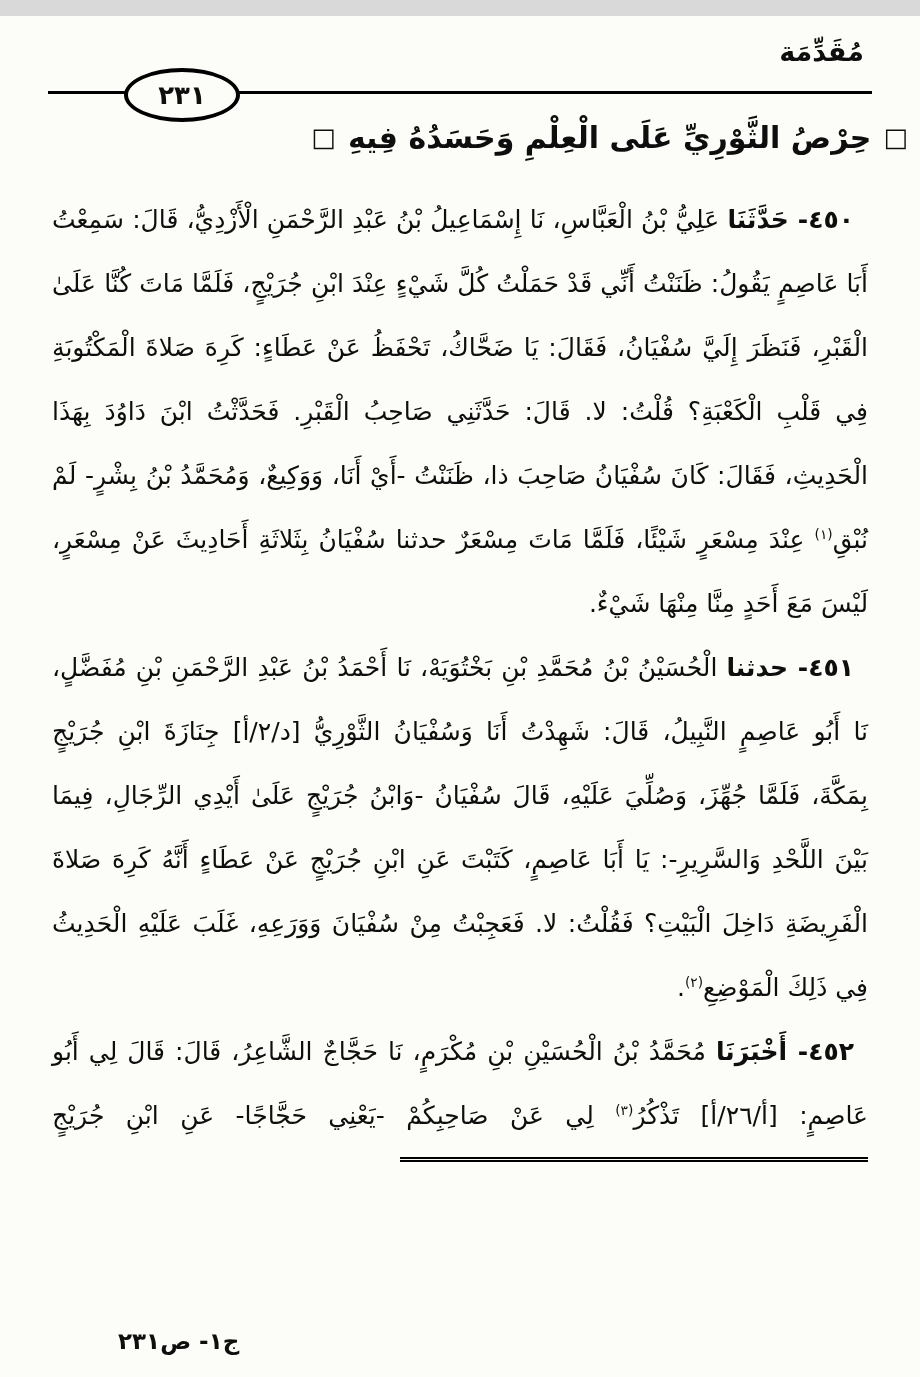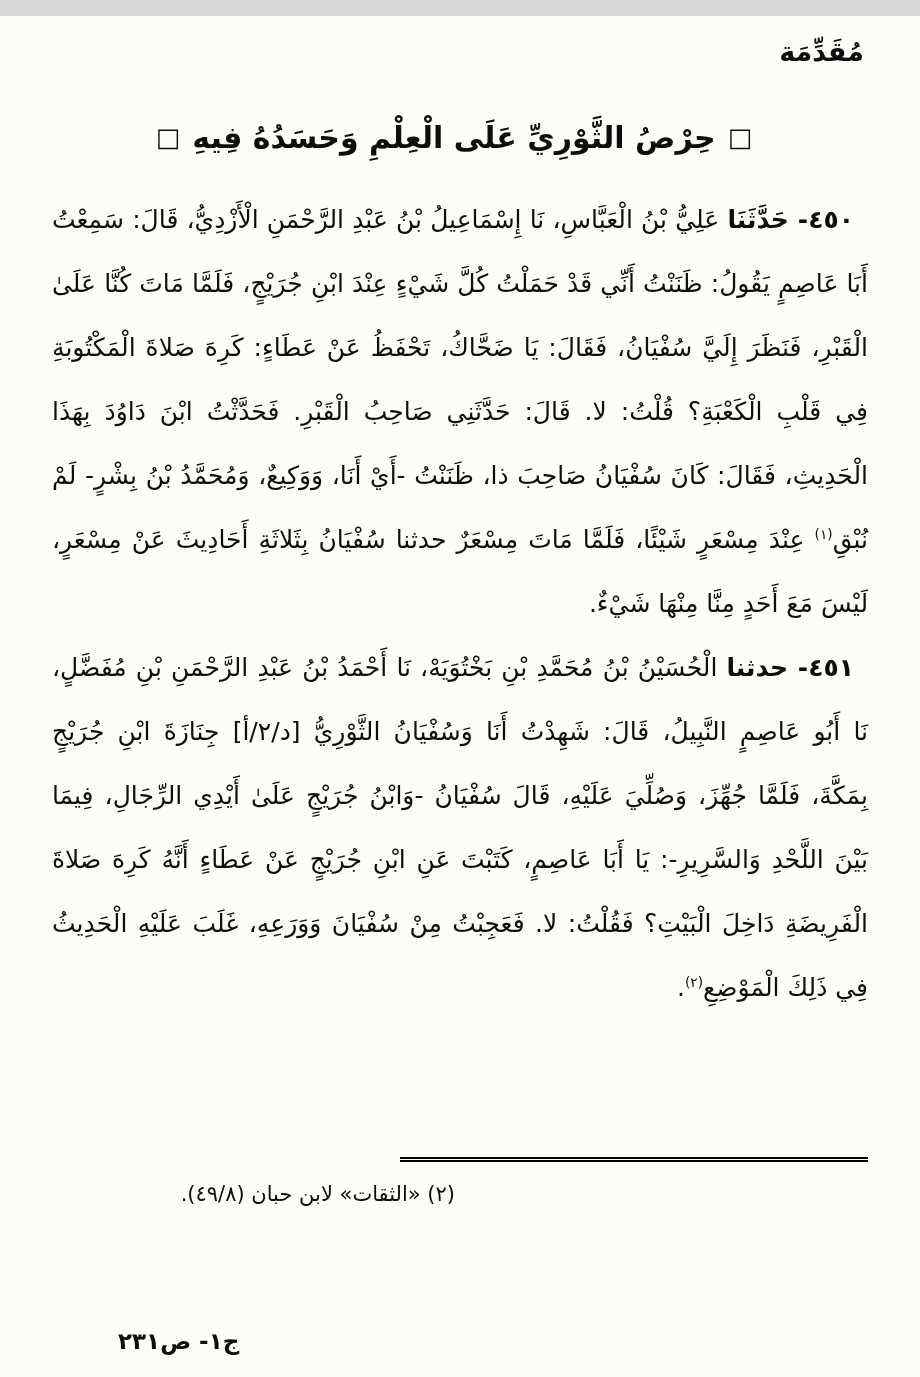--- a/index.html
+++ b/index.html
@@ -25,22 +25,22 @@
   .page-oval{
     position:absolute;top:-14px;left:76px;
     width:108px;height:46px;
     border:4px solid #000;border-radius:50%;
     background:#fcfcf9;
     display:flex;align-items:center;justify-content:center;
     font-size:26px;font-weight:bold;
   }
   
   .chapter-heading{
-    position:absolute;top:104px;left:0;right:12px;
-    margin:0;text-align:center;
+    position:absolute;top:104px;left:0;right:0;
+    margin:0;text-align:right;
     font-size:30px;font-weight:bold;
   }
   .chapter-heading .sq{font-weight:normal;font-size:26px;margin:0 12px;position:relative;top:-2px;}
   
   .body-text{
     position:absolute;top:172px;right:52px;left:52px;
     font-size:25px;line-height:64px;
     text-align:justify;
   }
   .body-text p{margin:0;padding:0;text-indent:14px;}
@@ -68,39 +68,43 @@
 </style>
 </head>
 <body>
 
 <div class="page">
 
   <div class="running-header">
     <span>مُقَدِّمَة</span>
   </div>
 
+  <div class="rule-wrap">
+    <div class="rule"></div>
+    <div class="page-oval">
+      <span>٢٣١</span>
+    </div>
+  </div>
 
   <h1 class="chapter-heading">
     <span class="sq">□</span><span>حِرْصُ الثَّوْرِيِّ عَلَى الْعِلْمِ وَحَسَدُهُ فِيهِ</span><span class="sq">□</span>
   </h1>
 
   <div class="body-text">
 
     <p><span class="opener">٤٥٠- حَدَّثَنَا</span><span> عَلِيُّ بْنُ الْعَبَّاسِ، نَا إِسْمَاعِيلُ بْنُ عَبْدِ الرَّحْمَنِ الْأَزْدِيُّ، قَالَ: سَمِعْتُ أَبَا عَاصِمٍ يَقُولُ: ظَنَنْتُ أَنِّي قَدْ حَمَلْتُ كُلَّ شَيْءٍ عِنْدَ ابْنِ جُرَيْجٍ، فَلَمَّا مَاتَ كُنَّا عَلَىٰ الْقَبْرِ، فَنَظَرَ إِلَيَّ سُفْيَانُ، فَقَالَ: يَا ضَحَّاكُ، تَحْفَظُ عَنْ عَطَاءٍ: كَرِهَ صَلاةَ الْمَكْتُوبَةِ فِي قَلْبِ الْكَعْبَةِ؟ قُلْتُ: لا. قَالَ: حَدَّثَنِي صَاحِبُ الْقَبْرِ. فَحَدَّثْتُ ابْنَ دَاوُدَ بِهَذَا الْحَدِيثِ، فَقَالَ: كَانَ سُفْيَانُ صَاحِبَ ذا، ظَنَنْتُ -أَيْ أَنَا، وَوَكِيعٌ، وَمُحَمَّدُ بْنُ بِشْرٍ- لَمْ نُبْقِ</span><span class="fnref">(١)</span><span> عِنْدَ مِسْعَرٍ شَيْئًا، فَلَمَّا مَاتَ مِسْعَرٌ حدثنا سُفْيَانُ بِثَلاثَةِ أَحَادِيثَ عَنْ مِسْعَرٍ، لَيْسَ مَعَ أَحَدٍ مِنَّا مِنْهَا شَيْءٌ.</span></p>
 
     <p><span class="opener">٤٥١- حدثنا</span><span> الْحُسَيْنُ بْنُ مُحَمَّدِ بْنِ بَخْتُوَيَهْ، نَا أَحْمَدُ بْنُ عَبْدِ الرَّحْمَنِ بْنِ مُفَضَّلٍ، نَا أَبُو عَاصِمٍ النَّبِيلُ، قَالَ: شَهِدْتُ أَنَا وَسُفْيَانُ الثَّوْرِيُّ [د/٢/أ] جِنَازَةَ ابْنِ جُرَيْجٍ بِمَكَّةَ، فَلَمَّا جُهِّزَ، وَصُلِّيَ عَلَيْهِ، قَالَ سُفْيَانُ -وَابْنُ جُرَيْجٍ عَلَىٰ أَيْدِي الرِّجَالِ، فِيمَا بَيْنَ اللَّحْدِ وَالسَّرِيرِ-: يَا أَبَا عَاصِمٍ، كَتَبْتَ عَنِ ابْنِ جُرَيْجٍ عَنْ عَطَاءٍ أَنَّهُ كَرِهَ صَلاةَ الْفَرِيضَةِ دَاخِلَ الْبَيْتِ؟ فَقُلْتُ: لا. فَعَجِبْتُ مِنْ سُفْيَانَ وَوَرَعِهِ، غَلَبَ عَلَيْهِ الْحَدِيثُ فِي ذَلِكَ الْمَوْضِعِ</span><span class="fnref">(٢)</span><span>.</span></p>
 
+    <p class="cont"><span class="opener">٤٥٢- أَخْبَرَنَا</span><span> مُحَمَّدُ بْنُ الْحُسَيْنِ بْنِ مُكْرَمٍ، نَا حَجَّاجٌ الشَّاعِرُ، قَالَ: قَالَ لِي أَبُو عَاصِمٍ: [أ/٢٦/أ] تَذْكُرُ</span><span class="fnref">(٣)</span><span> لِي عَنْ صَاحِبِكُمْ -يَعْنِي حَجَّاجًا- عَنِ ابْنِ جُرَيْجٍ</span></p>
 
   </div>
 
   <div class="footnote-sep"></div>
 
   <div class="footnotes">
     <div class="fncol">
     </div>
-    <div class="fncol">
-      <div>(٢) «الثقات» لابن حبان (٨‏/‏٤٩).</div>
-    </div>
   </div>
 
   <div class="page-signature">ج١- ص٢٣١</div>
 
 </div>
 
 </body></html>

